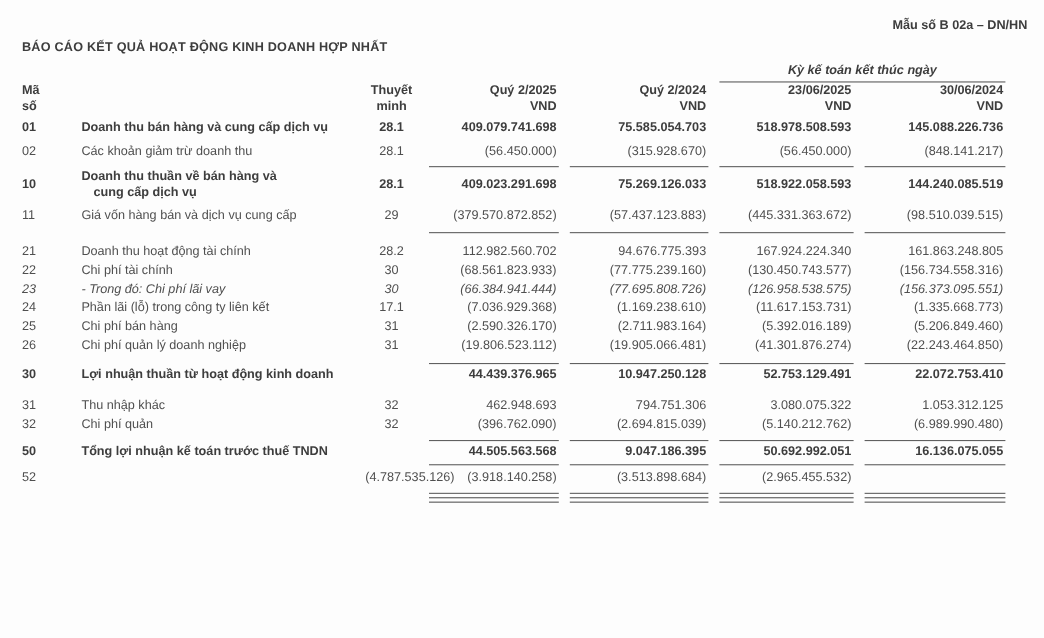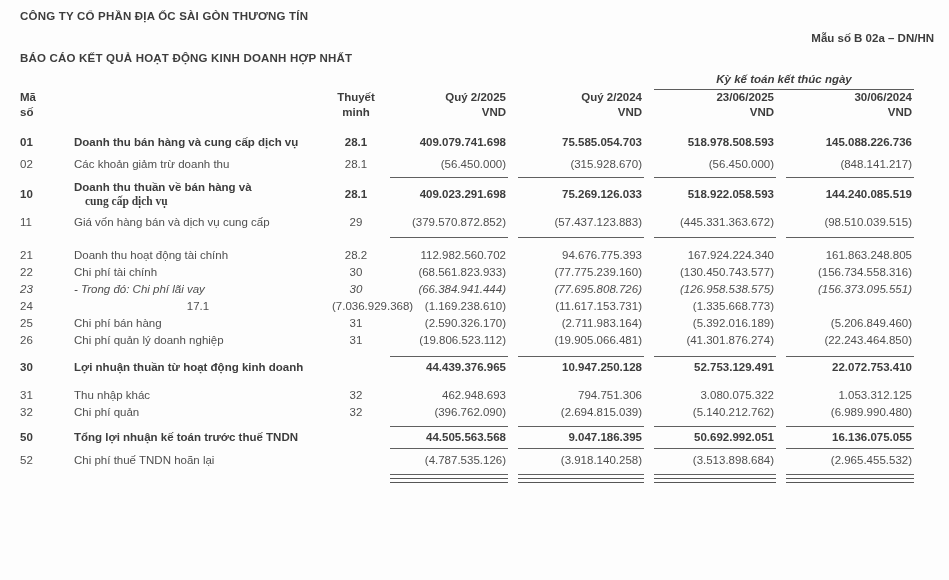--- a/index.html
+++ b/index.html
@@ -17,29 +17,29 @@
   .trow{display:grid;grid-template-columns:44px 248px 48px 118px 126px 122px 128px;column-gap:10px;align-items:center;}
 
   .thead{margin-top:6px;font-weight:700;color:#3d3d3d;}
   .c-group{grid-column:6/8;text-align:center;border-bottom:1.6px solid #5d5d5d;padding-bottom:2px;font-style:italic;}
   .hrow > div{line-height:15px;}
   .c-note{text-align:center;}
   .c-val{text-align:right;padding-right:2px;white-space:nowrap;}
 
   .datarow{min-height:16px;}
   .c-label div{line-height:14px;}
-  .l2{padding-left:11px;font-family:Liberation Serif, serif;}
+  .l2{padding-left:11px;}
   .bd{font-weight:700;color:#3d3d3d;}
   .it{font-style:italic;}
 
   .rulerow{height:auto;}
   .rline{height:0;border-top:1.7px solid #606060;}
   .rdouble{height:3px;border-top:1.5px solid #565656;border-bottom:1.5px solid #565656;}
 
-  .r01{margin-top:14px}
+  .r01{margin-top:3px}
   .r02{margin-top:6px}
   .ra10{margin-top:5px}
   .r10{margin-top:2px}
   .r11{margin-top:6px}
   .ra20{margin-top:7px}
   .r20{margin-top:2px}
   .r21{margin-top:9px}
   .r22,.r23,.r24,.r25,.r26{margin-top:1px}
   .ra30{margin-top:8px}
   .r30{margin-top:2px}
@@ -52,21 +52,20 @@
   .r51{margin-top:12px}
   .r52{margin-top:3px}
   .ra60{margin-top:6px}
   .r60{margin-top:2px}
   .rb60{margin-top:3px}
 </style>
 </head>
 <body>
 
 <div class="page">
-  <div class="company">CÔNG TY CỔ PHẦN ĐỊA ỐC SÀI GÒN THƯƠNG TÍN</div>
   <div class="form-no">Mẫu số B 02a – DN/HN</div>
   <div class="report-title">BÁO CÁO KẾT QUẢ HOẠT ĐỘNG KINH DOANH HỢP NHẤT</div>
 
   <div class="thead">
     <div class="trow">
       <div class="c-group">Kỳ kế toán kết thúc ngày</div>
     </div>
     <div class="trow hrow">
       <div>Mã</div>
       <div></div>
@@ -173,20 +172,23 @@
           <div>- Trong đó: Chi phí lãi vay</div>
         </div>
         <div class="c-note">30</div>
         <div class="c-val">(66.384.941.444)</div>
         <div class="c-val">(77.695.808.726)</div>
         <div class="c-val">(126.958.538.575)</div>
         <div class="c-val">(156.373.095.551)</div>
       </div>
       <div class="trow datarow r24">
         <div class="c-code">24</div>
+        <div class="c-label">
+          <div>Phần lãi (lỗ) trong công ty liên kết</div>
+        </div>
         <div class="c-note">17.1</div>
         <div class="c-val">(7.036.929.368)</div>
         <div class="c-val">(1.169.238.610)</div>
         <div class="c-val">(11.617.153.731)</div>
         <div class="c-val">(1.335.668.773)</div>
       </div>
       <div class="trow datarow r25">
         <div class="c-code">25</div>
         <div class="c-label">
           <div>Chi phí bán hàng</div>
@@ -265,23 +267,20 @@
         <div class="c-val">16.136.075.055</div>
       </div>
       <div class="trow rulerow rb50">
         <div class="rline" style="grid-column: 4;"></div>
         <div class="rline" style="grid-column: 5;"></div>
         <div class="rline" style="grid-column: 6;"></div>
         <div class="rline" style="grid-column: 7;"></div>
       </div>
       <div class="trow datarow r52">
         <div class="c-code">52</div>
-        <div class="c-label">
-          <div>Chi phí thuế TNDN hoãn lại</div>
-        </div>
         <div class="c-note"></div>
         <div class="c-val">(4.787.535.126)</div>
         <div class="c-val">(3.918.140.258)</div>
         <div class="c-val">(3.513.898.684)</div>
         <div class="c-val">(2.965.455.532)</div>
       </div>
       <div class="trow rulerow ra60">
         <div class="rline" style="grid-column: 4;"></div>
         <div class="rline" style="grid-column: 5;"></div>
         <div class="rline" style="grid-column: 6;"></div>

